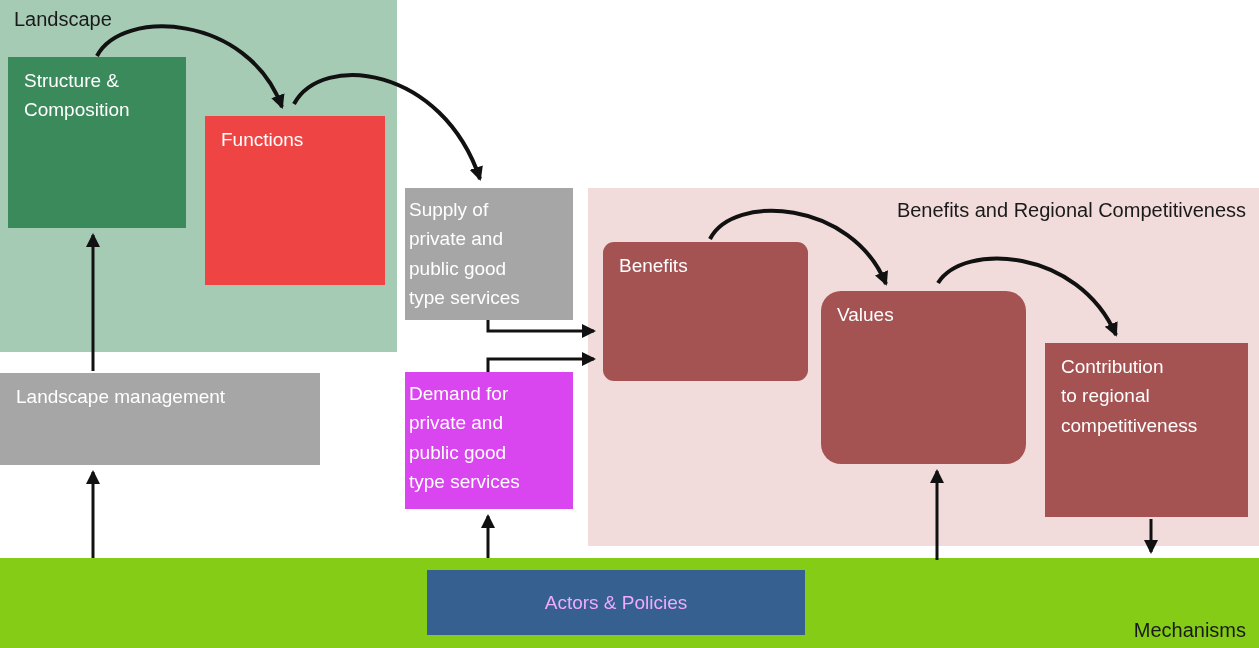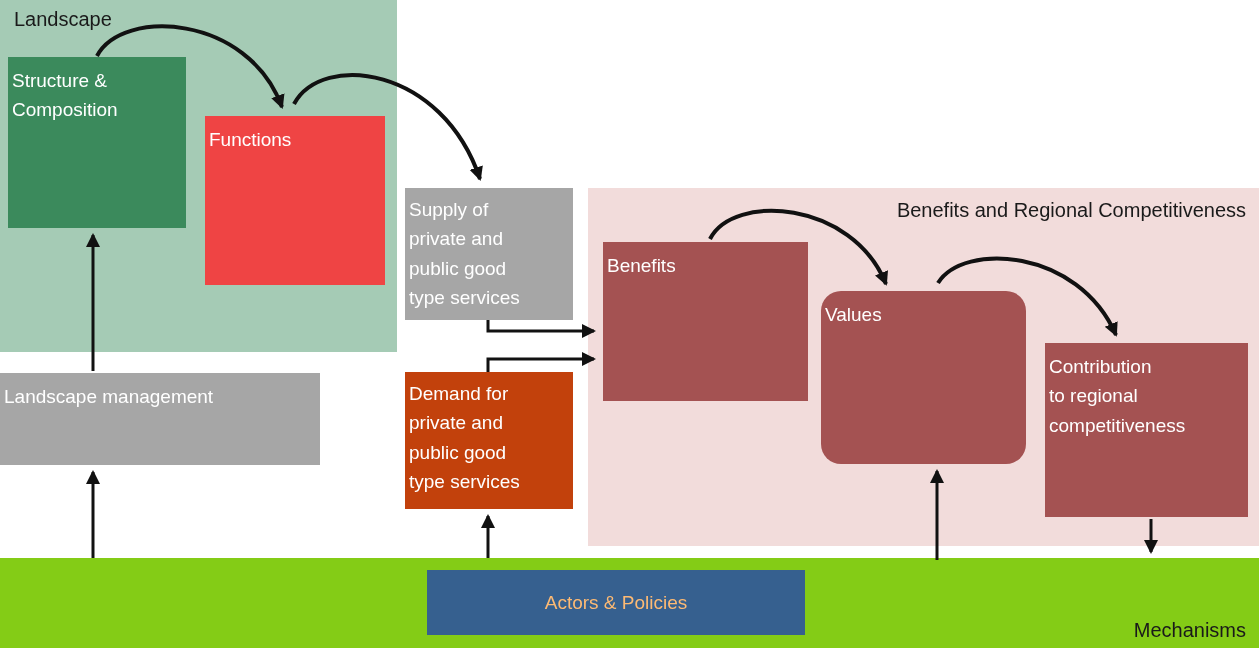--- a/index.html
+++ b/index.html
@@ -12,34 +12,34 @@
   #region-landscape { left:0; top:0; width:397px; height:352px; }
   #region-benefits  { left:588px; top:188px; width:671px; height:358px; }
   #region-mechanisms{ left:0; top:558px; width:1259px; height:90px; }
 
   .region-label { position:absolute; font-size:20px; color:#1a1a1a; }
   #label-landscape  { left:14px; top:8px; }
   #label-benefits   { right:13px; top:11px; }
   #label-mechanisms { right:13px; bottom:6px; }
 
   .box { position:absolute; color:#ffffff; font-size:19px; line-height:1.55; }
-  .box-label { display:block; white-space:pre-line; padding:9px 4px; }
+  .box-label { display:block; white-space:pre-line; padding:9px 16px; }
 
   #box-structure    { left:8px;    top:57px;  width:178px; height:171px; }
   #box-functions    { left:205px;  top:116px; width:180px; height:169px; }
   #box-supply       { left:405px;  top:188px; width:168px; height:132px; }
   #box-supply .box-label, #box-demand .box-label { padding:7px 4px; }
   #box-management   { left:0;      top:373px; width:320px; height:92px; }
   #box-demand       { left:405px;  top:372px; width:168px; height:137px; }
-  #box-benefits     { left:603px;  top:242px; width:205px; height:159px; }
+  #box-benefits     { left:603px;  top:242px; width:205px; height:139px;border-radius:11px; }
   #box-values       { left:821px;  top:291px; width:205px; height:173px;border-radius:20px; }
   #box-contribution { left:1045px; top:343px; width:203px; height:174px; }
   #box-actors       { left:427px;  top:570px; width:378px; height:65px;
                       display:flex; align-items:center; justify-content:center; }
-  #box-actors .box-label { padding:0; color:#fdba74; }
+  #box-actors .box-label { padding:0; color:#f0abfc; }
 
   #arrows { position:absolute; left:0; top:0; width:1259px; height:648px;
             pointer-events:none; }
   .arrow { stroke:#111111; fill:none; }
   .arrow.thick { stroke-width:4; }
   .arrow.thin  { stroke-width:3; }
 </style>
 </head>
 <body>
 
@@ -70,21 +70,21 @@
     <span class="box-label">Supply of
 private and
 public good
 type services</span>
   </div>
 
   <div class="box" id="box-management" style="background-color: rgb(166, 166, 166);">
     <span class="box-label">Landscape management</span>
   </div>
 
-  <div class="box" id="box-demand" style="background-color: #c2410c;">
+  <div class="box" id="box-demand" style="background-color: #d946ef;">
     <span class="box-label">Demand for
 private and
 public good
 type services</span>
   </div>
 
   <div class="box" id="box-benefits" style="background-color: rgb(164, 82, 82);">
     <span class="box-label">Benefits</span>
   </div>
 

